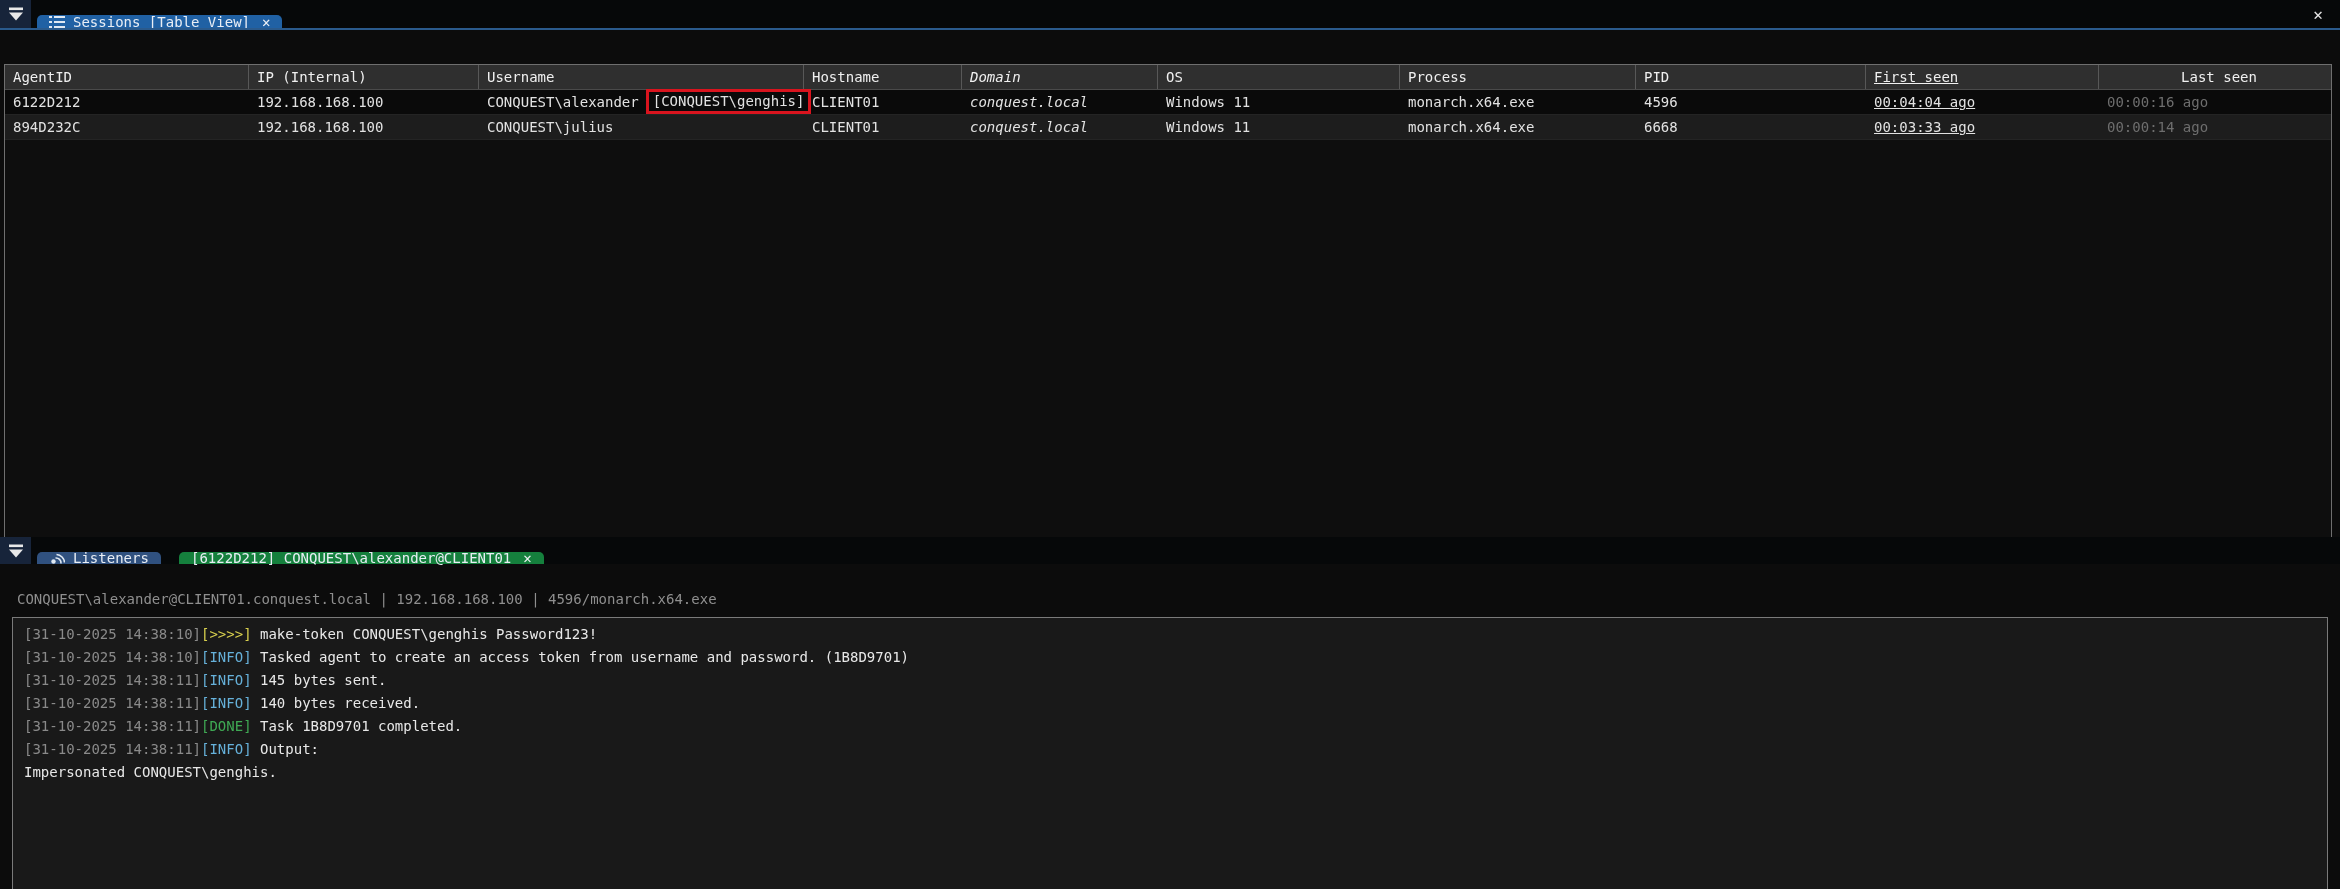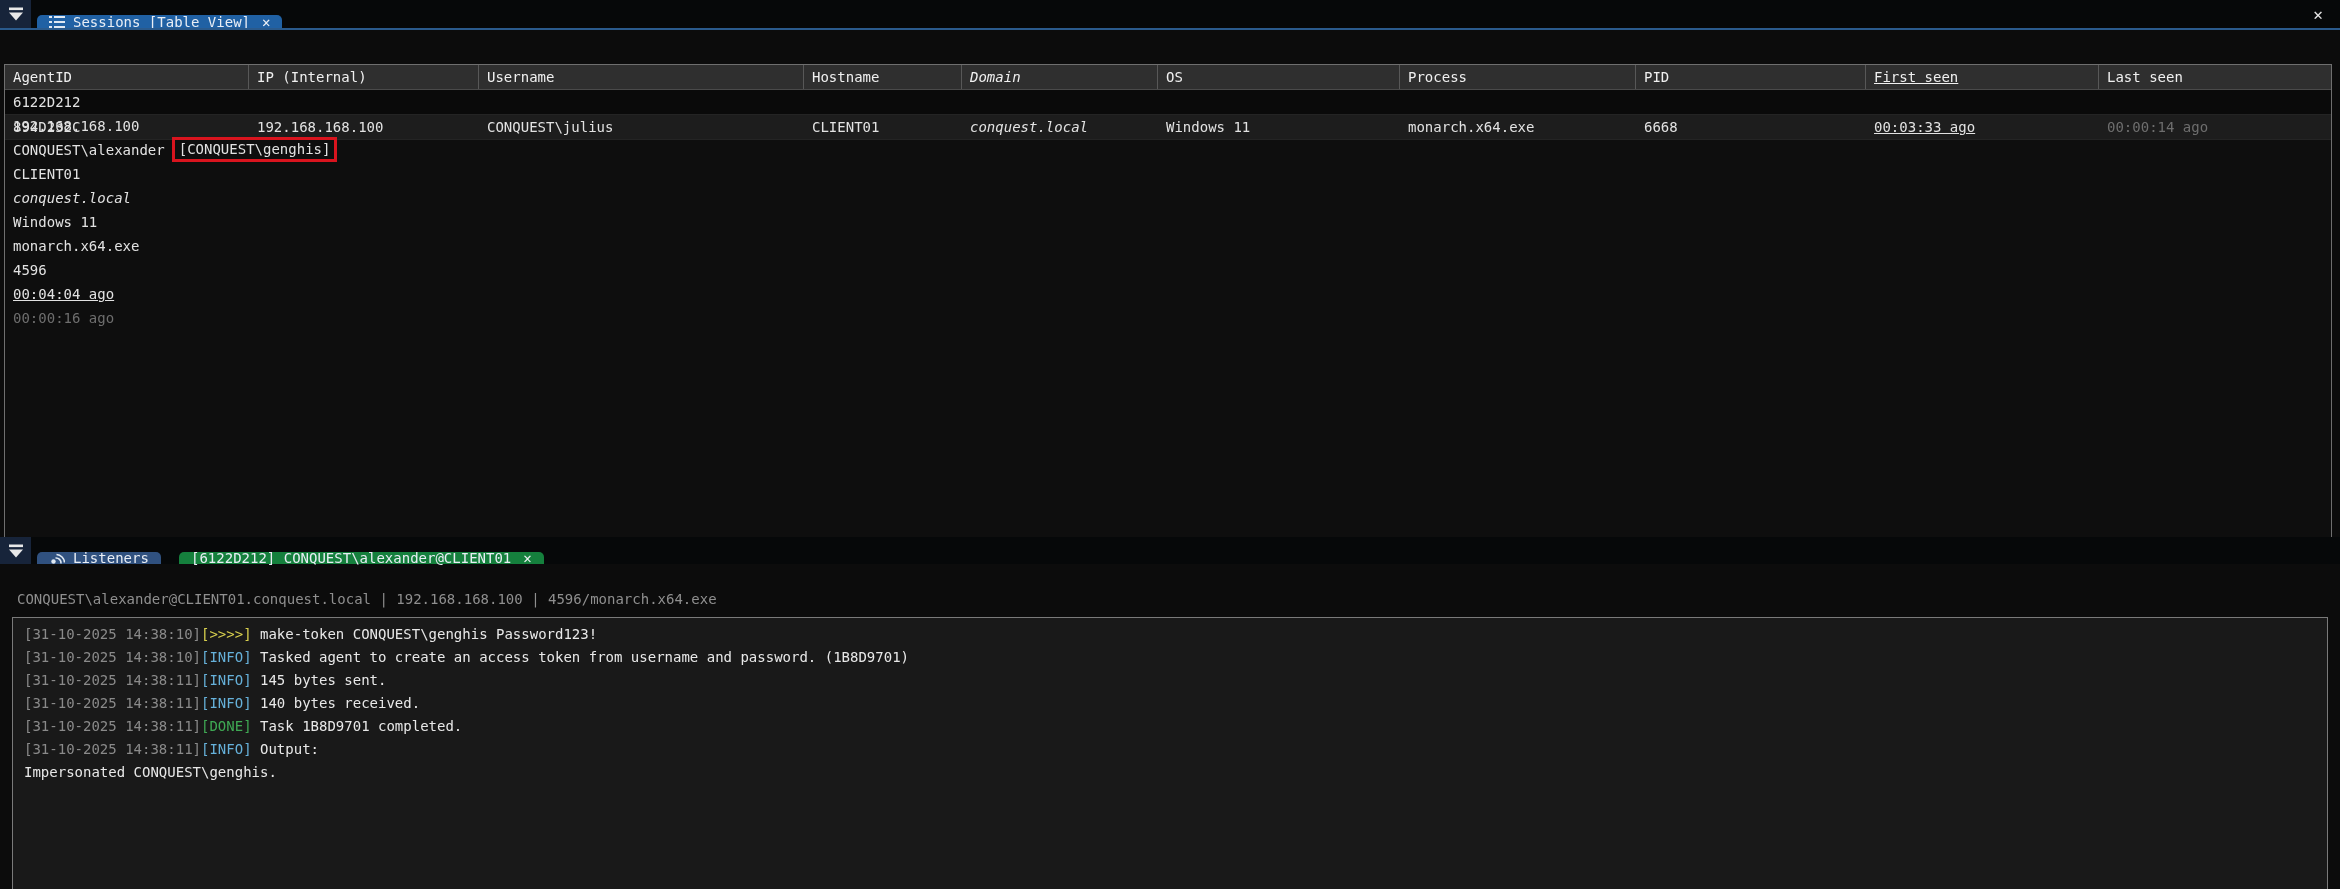--- a/index.html
+++ b/index.html
@@ -45,23 +45,23 @@
   
   .table-panel {
     position:absolute; left:4px; right:8px; top:36px; height:495px;
     border:1px solid #6f6f6f; background:#0e0e0e; overflow:hidden;margin-top:28px;
   }
   .thead { display:flex; height:25px; background:#2f2f2f; border-bottom:1px solid #4a4a4a; }
   .th {
     line-height:24px; padding-left:8px; color:#f0f0f0;
     border-right:1px solid #585858; overflow:hidden; cursor:pointer;
   }
-  .th:last-child { border-right:none; }
+  .th:last-child { border-right:none;text-align:center; }
   .tr { display:flex; height:25px; border-bottom:1px solid #242424; cursor:pointer; }
-  .tr.odd  { background:#0a0a0a;flex-direction:column; }
+  .tr.odd  { background:#0a0a0a; }
   .tr.even { background:#1d1d1d; }
   .td { line-height:24px; padding-left:8px; color:#e2e2e2; white-space:nowrap; overflow:visible; }
   .td.dim { color:#6e6e6e; }
 
   .c0 { width:244px; } .c1 { width:230px; } .c2 { width:325px; }
   .c3 { width:158px; } .c4 { width:196px;font-style:italic; } .c5 { width:242px; }
   .c6 { width:236px; } .c7 { width:230px; } .c8 { width:233px;text-decoration:underline; }
   .c9 { flex:1; }
 
   .red-box {

